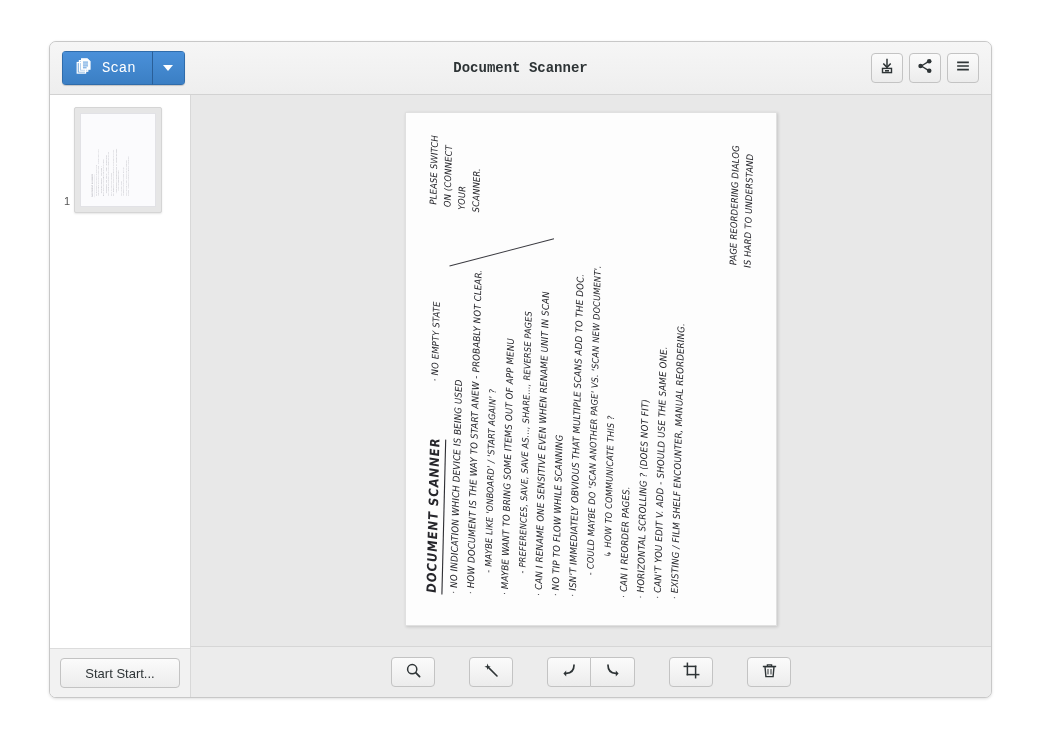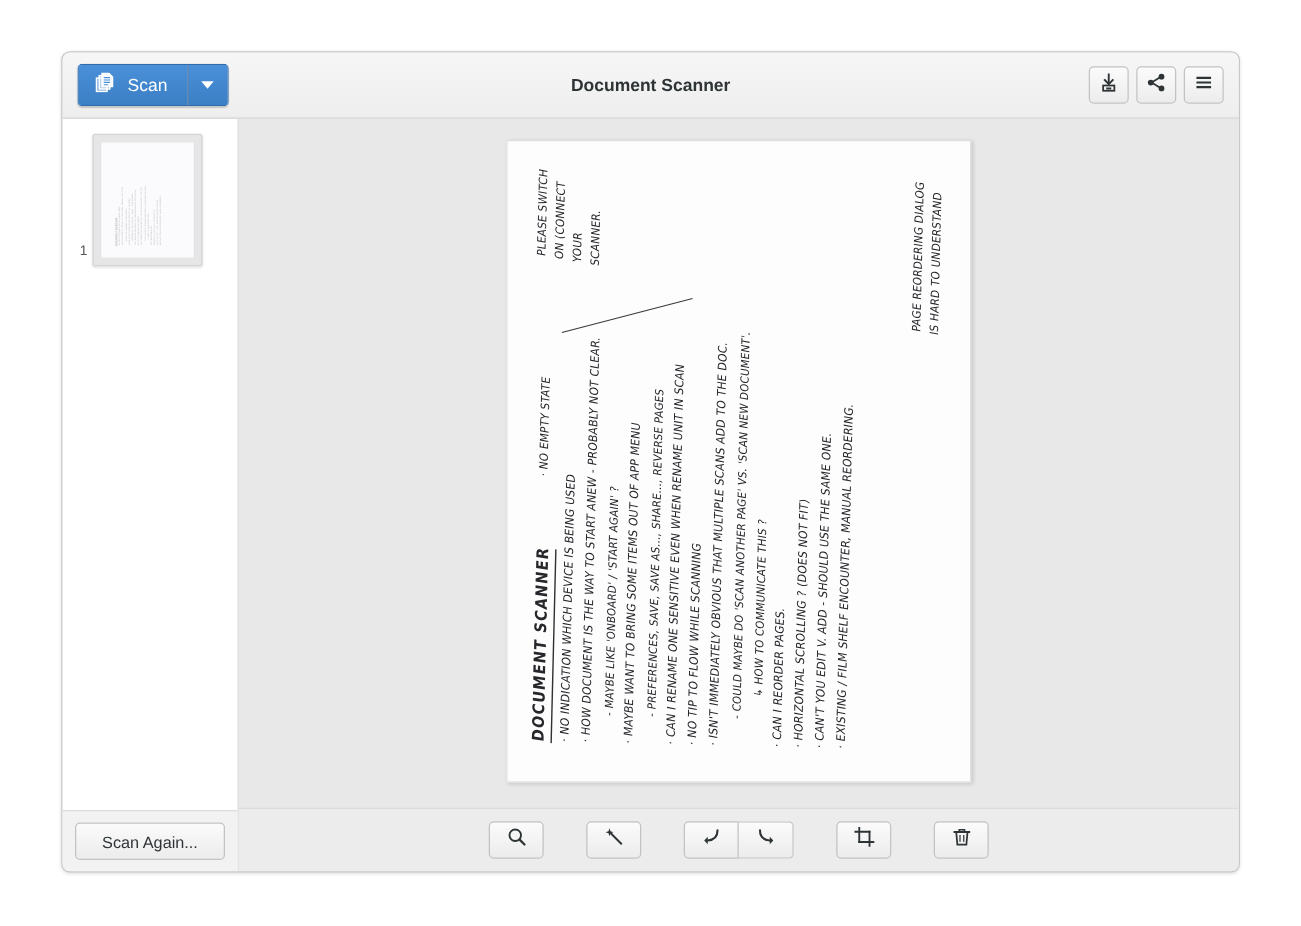--- a/index.html
+++ b/index.html
@@ -35,20 +35,21 @@
   #headerbar {
     height: 53px;
     min-height: 53px;
     background: linear-gradient(to bottom, #f6f6f6 0%, #eeeeee 100%);
     border-bottom: 1px solid #d2d2d2;
     display: flex;
     align-items: center;
     padding: 0 12px;
     position: relative;
     box-sizing: border-box;
+    font-family: Liberation Mono, monospace;
   }
   .hdr-left { display: flex; align-items: center; }
   .hdr-right { display: flex; align-items: center; margin-left: auto; gap: 6px; }
 
   
   .split-button {
     display: flex;
     align-items: stretch;
     height: 34px;
     border-radius: 4px;
@@ -424,21 +425,21 @@
                       <div class="hw hw-line">· CAN'T YOU EDIT V. ADD - SHOULD USE THE SAME ONE.</div>
                       <div class="hw hw-line">· EXISTING / FILM SHELF ENCOUNTER, MANUAL REORDERING.</div>
                     </div>
                 </div>
               </div>
             </div>
           </div>
         </div>
       </div>
       <div id="sidebar-footer">
-        <button class="wide-btn">Scan Again...</button>
+        <button class="wide-btn">Start Start...</button>
       </div>
     </div>
 
     <div id="main-area">
 
       <div id="page-viewer">
         <div id="scanned-page">
           <div id="note-rotated">
 
             <div class="hw hw-title">DOCUMENT SCANNER</div>

